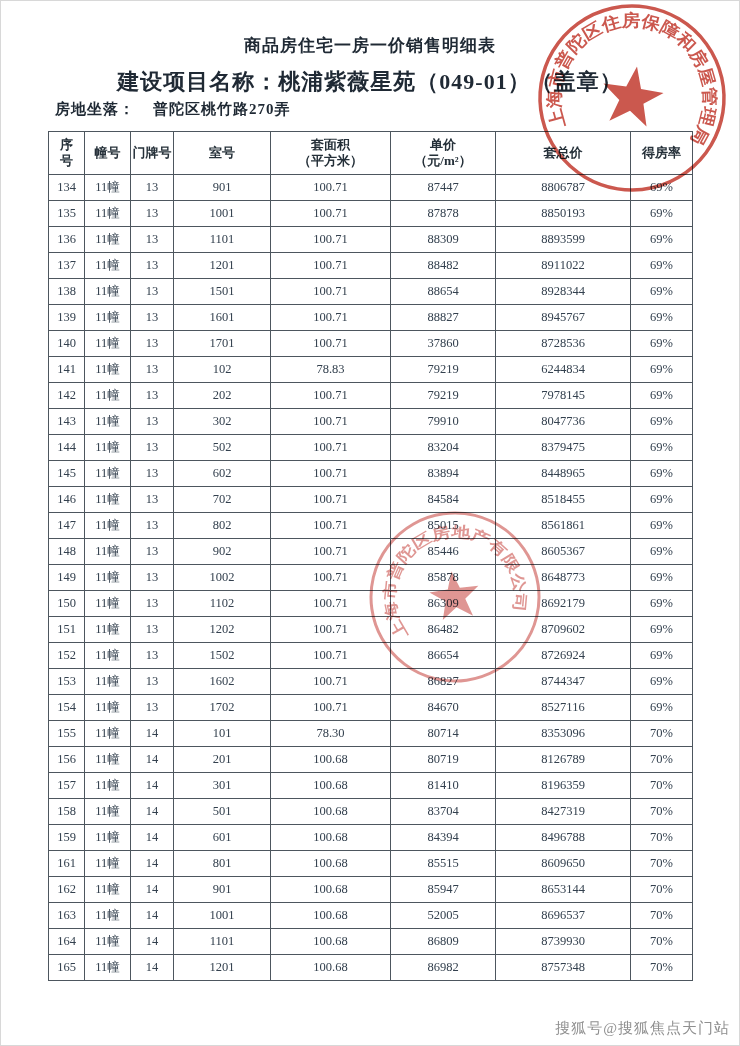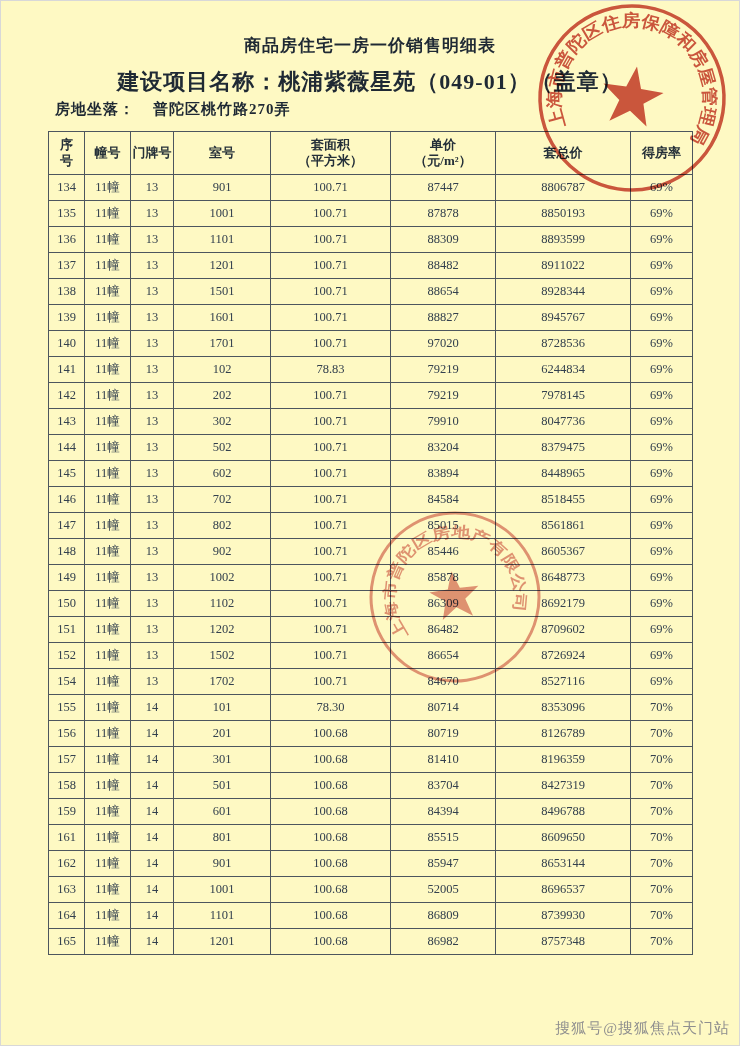--- a/index.html
+++ b/index.html
@@ -1,19 +1,19 @@
 <!DOCTYPE html>
 <html><head>
 <meta charset="utf-8">
 <style>
   html,body{margin:0;padding:0;background:#e9e9e9;}
   .page{
     position:relative;
     width:740px;height:1046px;
-    background:#fef9c3;
+    background:#ffffff;
     overflow:hidden;
     font-family:"Liberation Serif","DejaVu Serif",serif;
     color:#2e3946;
     box-shadow:inset 0 0 0 1px #d8d8d8;
   }
   .title{
     position:absolute;top:34px;left:0;width:100%;
     text-align:center;font-size:17px;font-weight:700;color:#1f2934;
     letter-spacing:1px;
   }
@@ -158,21 +158,21 @@
           <td>88827</td>
           <td>8945767</td>
           <td>69%</td>
         </tr>
         <tr>
           <td>140</td>
           <td>11幢</td>
           <td>13</td>
           <td>1701</td>
           <td>100.71</td>
-          <td>97020</td>
+          <td>37860</td>
           <td>8728536</td>
           <td>69%</td>
         </tr>
         <tr>
           <td>141</td>
           <td>11幢</td>
           <td>13</td>
           <td>102</td>
           <td>78.83</td>
           <td>79219</td>
@@ -280,20 +280,30 @@
           <td>69%</td>
         </tr>
         <tr>
           <td>152</td>
           <td>11幢</td>
           <td>13</td>
           <td>1502</td>
           <td>100.71</td>
           <td>86654</td>
           <td>8726924</td>
+          <td>69%</td>
+        </tr>
+        <tr>
+          <td>153</td>
+          <td>11幢</td>
+          <td>13</td>
+          <td>1602</td>
+          <td>100.71</td>
+          <td>86827</td>
+          <td>8744347</td>
           <td>69%</td>
         </tr>
         <tr>
           <td>154</td>
           <td>11幢</td>
           <td>13</td>
           <td>1702</td>
           <td>100.71</td>
           <td>84670</td>
           <td>8527116</td>

